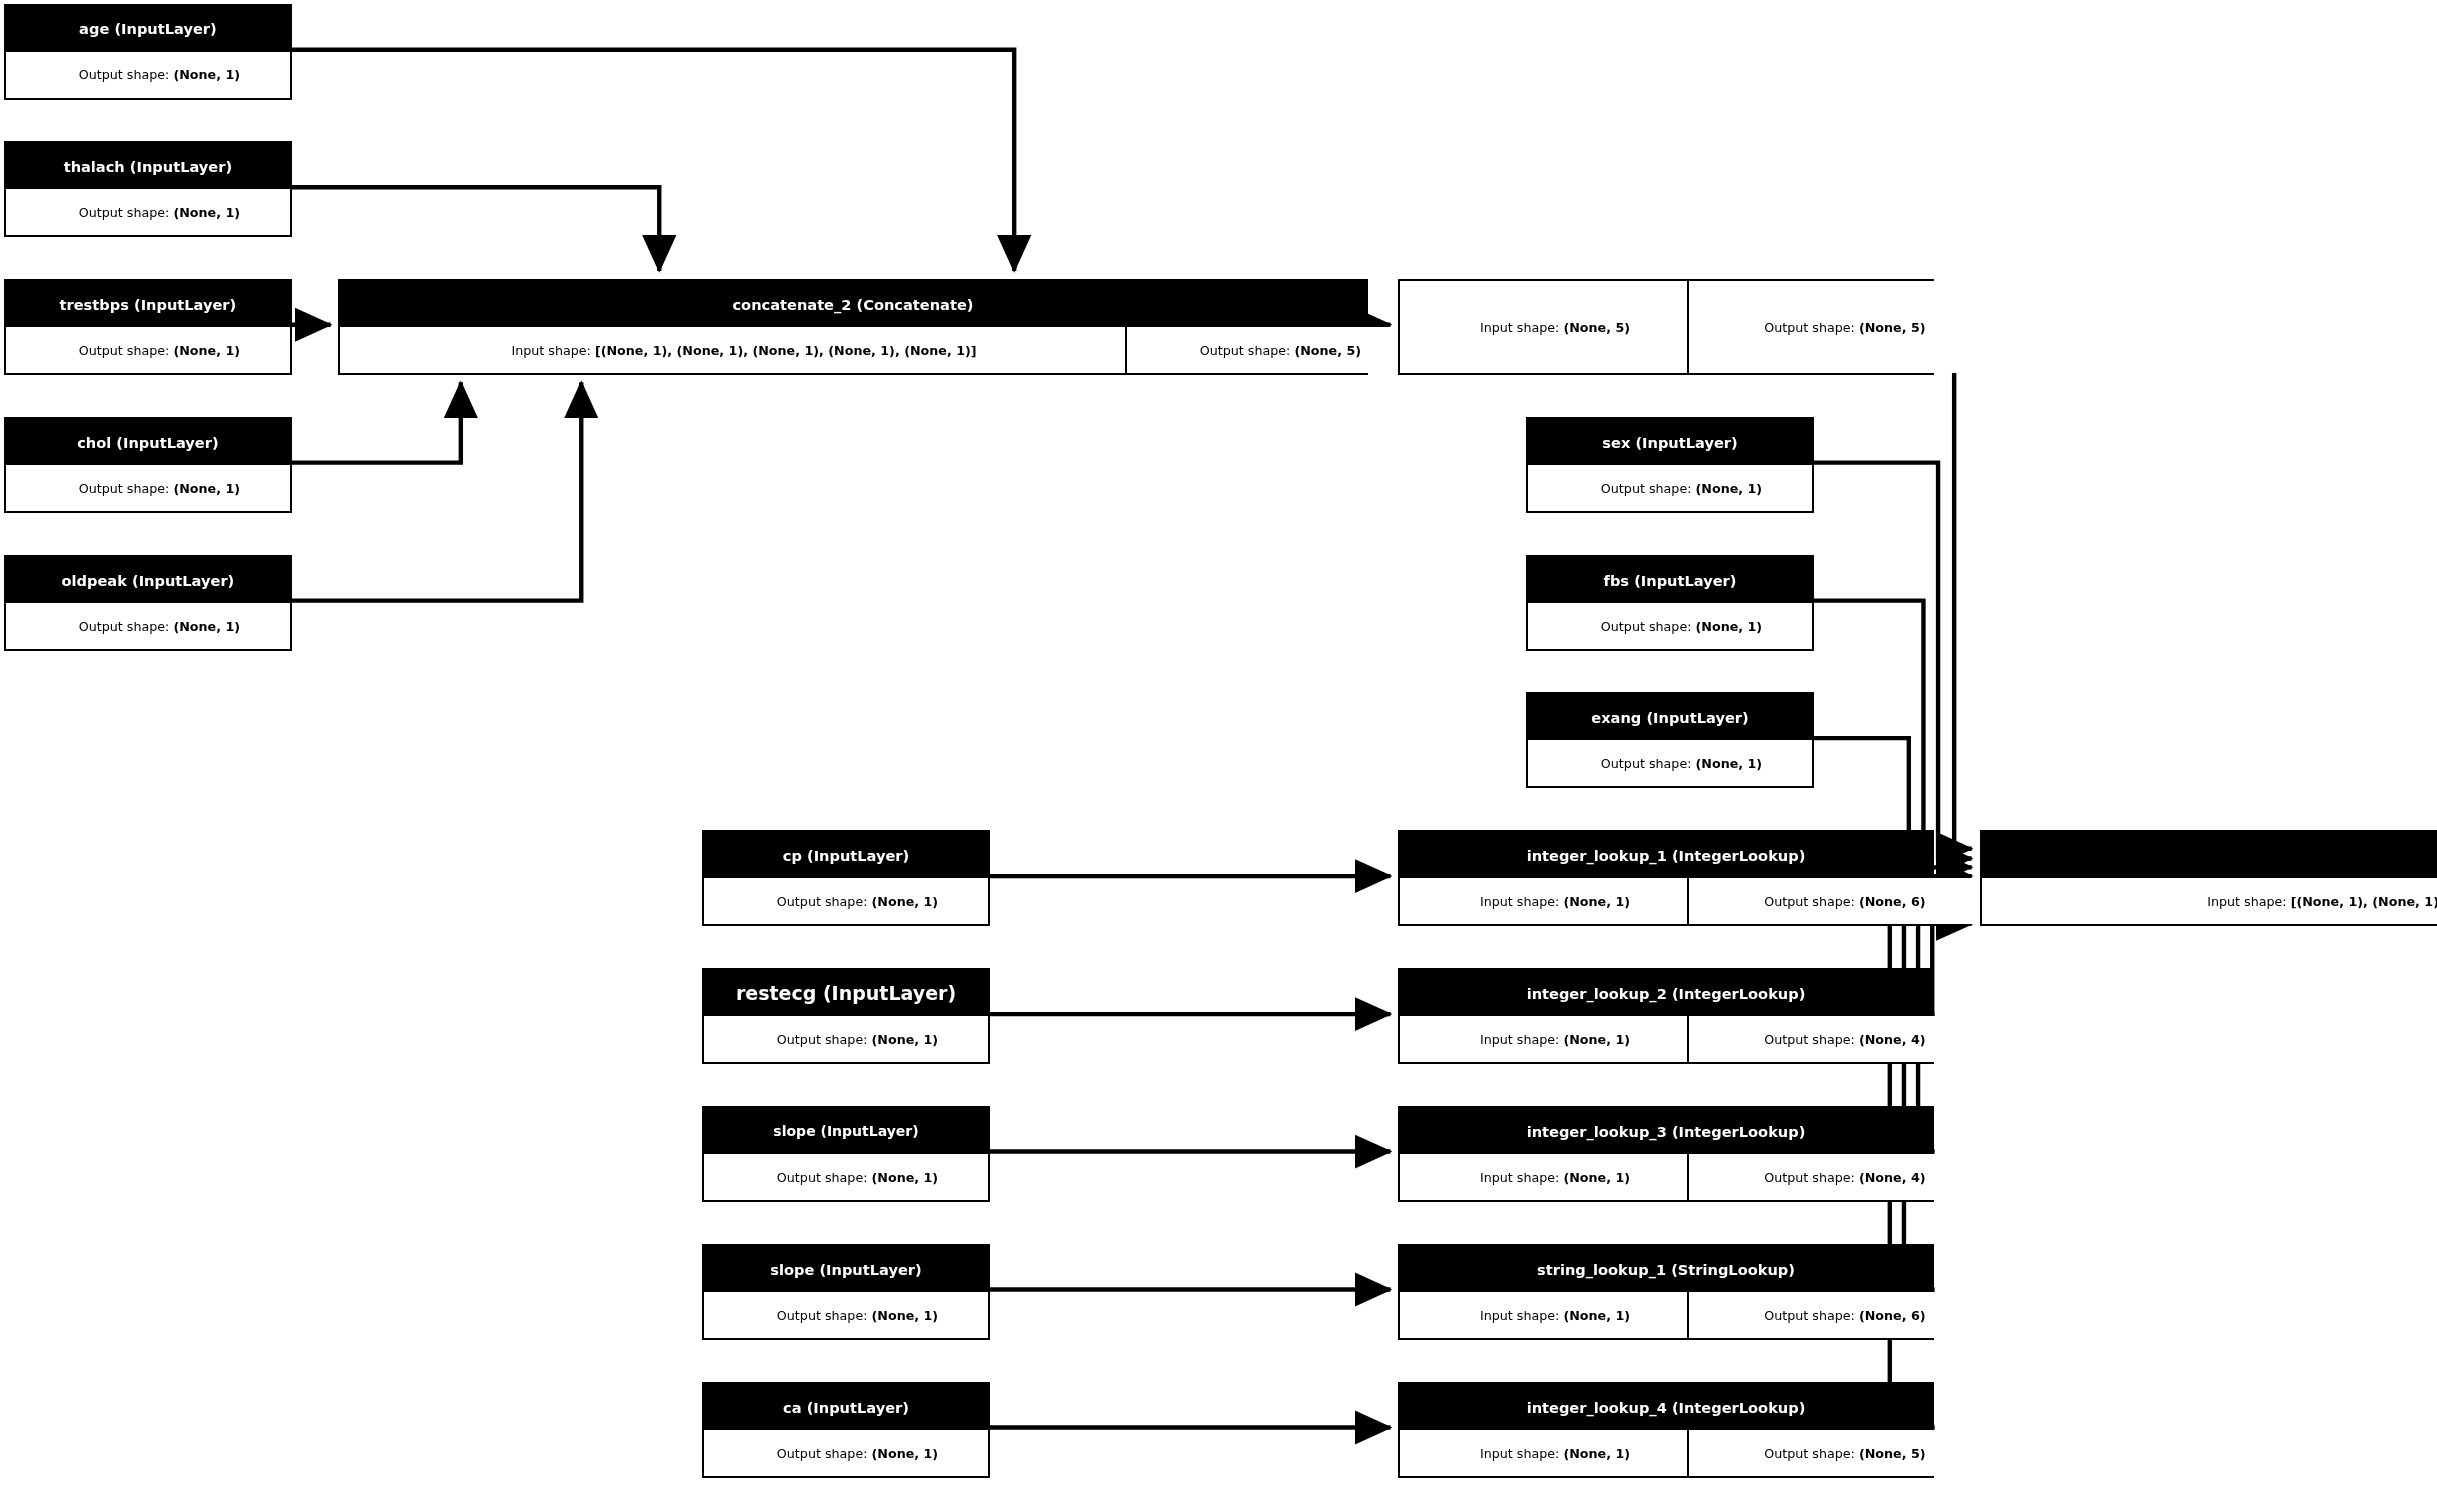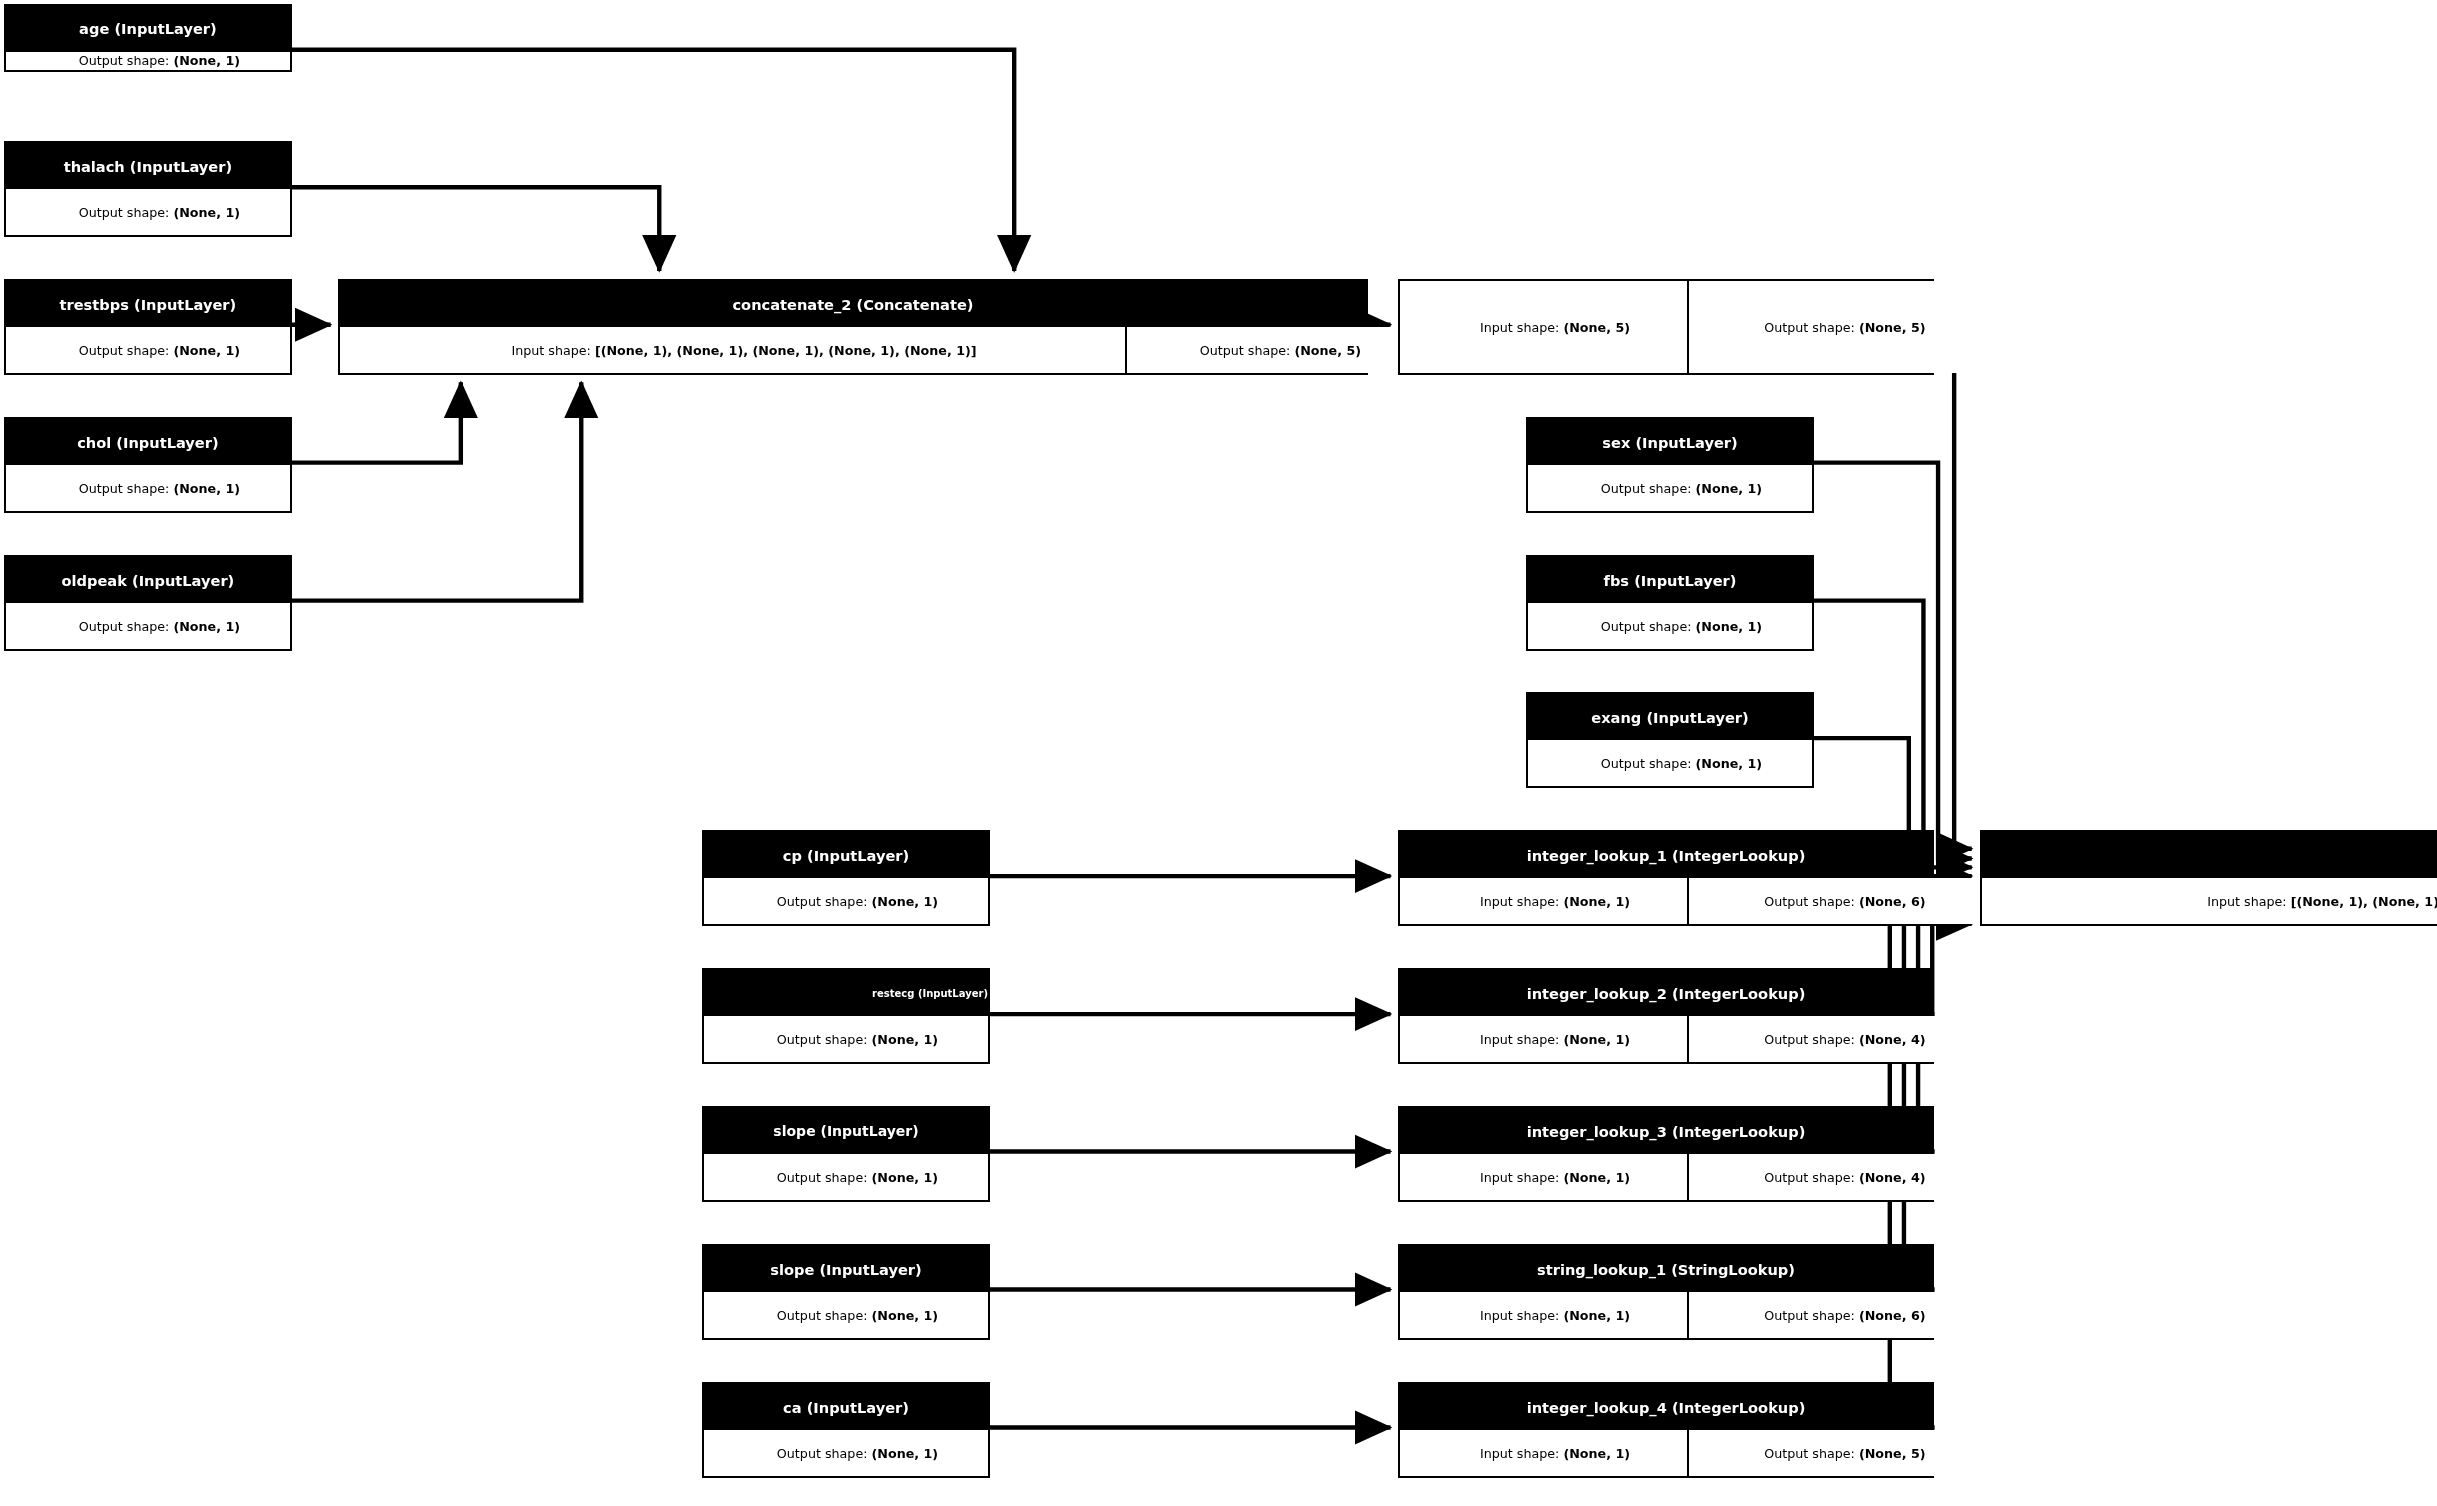--- a/index.html
+++ b/index.html
@@ -87,21 +87,21 @@
         <path d="M 2030 2645 H 2852"></path>
         <path d="M 2030 2928 H 2852"></path>
         <path d="M 3968 1797 H 3992 V 1815 H 4044"></path>
         <path d="M 3968 2080 H 3963 V 1835 H 4044"></path>
         <path d="M 3968 2362 H 3934 V 1855 H 4044"></path>
         <path d="M 3968 2645 H 3905 V 1875 H 4044"></path>
         <path d="M 3968 2928 H 3876 V 1895 H 4044"></path>
       </g>
   </svg>
   <div id="nodes">
-      <div class="node" style="left: 3.9px; top: 3.9px; width: 288px; height: 68px;">
+      <div class="node" style="left: 3.9px; top: 3.9px; width: 288px; height: 96px;">
         <div class="node-title" style="height: 46px; font-size: 14.6px;">
           <b>age</b>
           <span>&nbsp;(InputLayer)</span>
         </div>
         <div class="shapes">
           <div class="shape-cell" style="font-size: 12.7px;">
             <span>Output shape:&nbsp;</span>
             <b>(None, 1)</b>
           </div>
         </div>
@@ -224,21 +224,21 @@
           <span>&nbsp;(InputLayer)</span>
         </div>
         <div class="shapes">
           <div class="shape-cell" style="font-size: 12.7px;">
             <span>Output shape:&nbsp;</span>
             <b>(None, 1)</b>
           </div>
         </div>
       </div>
       <div class="node" style="left: 702px; top: 968px; width: 288px; height: 96px;">
-        <div class="node-title" style="height: 46px; font-size: 10px; justify-content: flex-end;">
+        <div class="node-title" style="height: 46px; font-size: 19px;">
           <b>restecg</b>
           <span>&nbsp;(InputLayer)</span>
         </div>
         <div class="shapes">
           <div class="shape-cell" style="font-size: 12.7px;">
             <span>Output shape:&nbsp;</span>
             <b>(None, 1)</b>
           </div>
         </div>
       </div>

